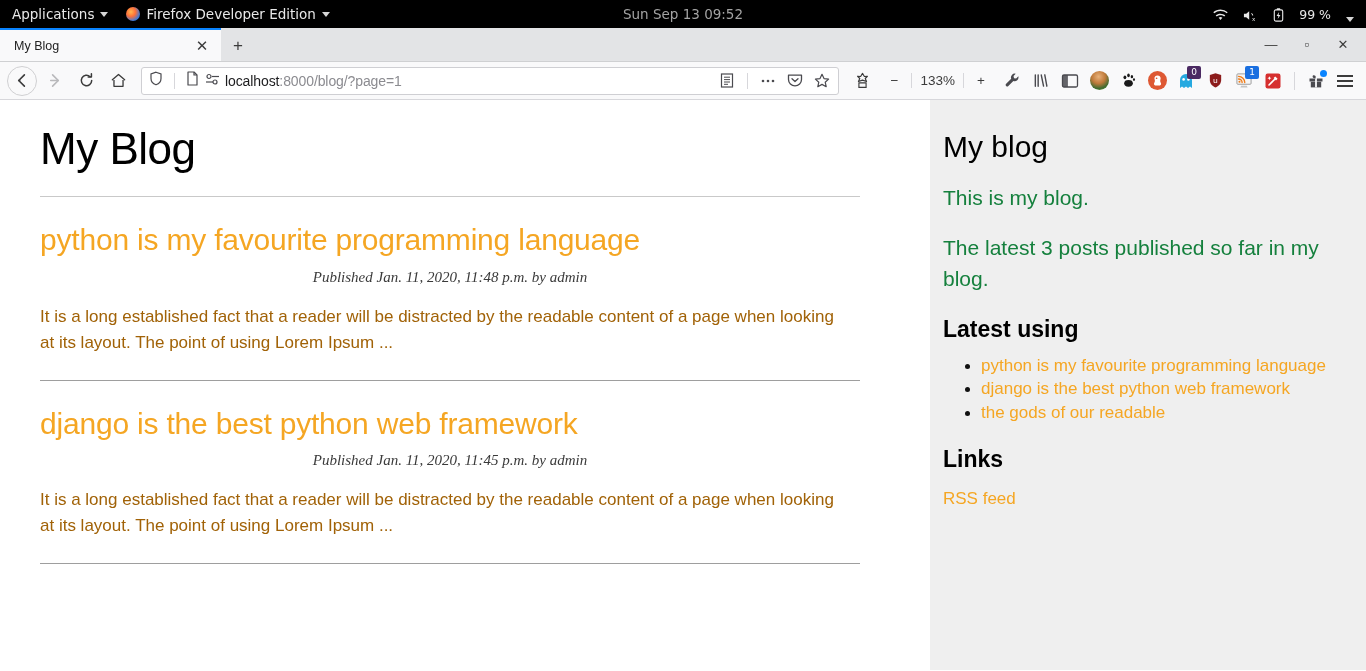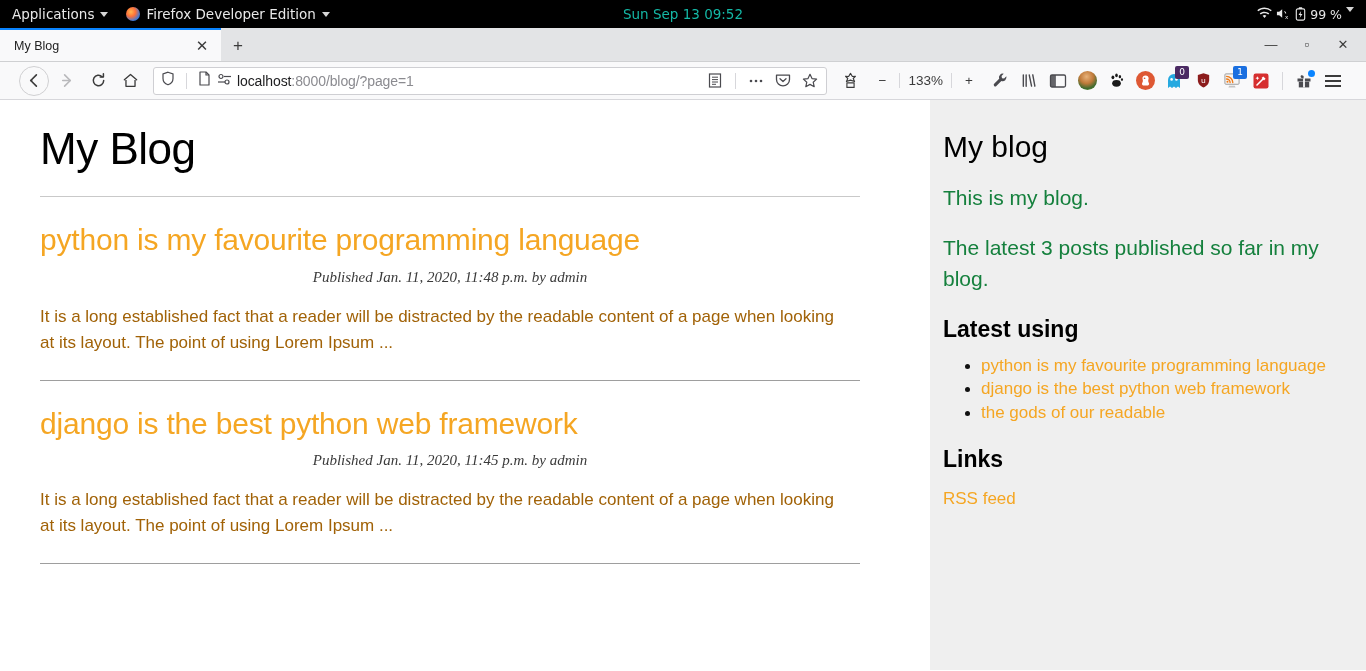--- a/index.html
+++ b/index.html
@@ -31,24 +31,24 @@
     display: inline-block;
   }
   .ff-logo {
     width: 14px; height: 14px; border-radius: 50%;
     background: radial-gradient(circle at 35% 35%, #ffb94f 0%, #ff7139 35%, #2b7ae6 75%, #1456c4 100%);
     display: inline-block;
   }
   .gnome-clock {
     position: absolute; left: 0; right: 0; top: 0; bottom: 0;
     display: flex; align-items: center; justify-content: center;
-    font-size: 13.5px; color: #14b8a6; pointer-events: none;
+    font-size: 13.5px; color: #a3a3a3; pointer-events: none;
   }
   .gnome-right {
-    margin-left: auto; display: flex; align-items: flex-start; gap: 4px;
+    margin-left: auto; display: flex; align-items: flex-end; gap: 15px;
     font-size: 12.5px; z-index: 2;
   }
   .gnome-right svg { display: block; }
 
   
   .tabbar {
     height: 34px; background: #e3e4e6;
     display: flex; align-items: flex-end;
     border-bottom: 1px solid #cfd0d2;
     position: relative;
@@ -77,21 +77,21 @@
     padding-right: 6px; gap: 2px;
   }
   .winbtn {
     width: 34px; height: 30px; display: flex; align-items: center; justify-content: center;
     color: #3b3b3b; font-size: 13px;
   }
 
   .navbar {
     height: 38px; background: #f9f9fa;
     display: flex; align-items: center;
-    padding: 0 19px; gap: 2px;
+    padding: 0 7px; gap: 2px;
     border-bottom: 1px solid #d7d7db;
   }
   .navbtn {
     width: 30px; height: 30px; border-radius: 50%;
     display: flex; align-items: center; justify-content: center;
     color: #3b3b3b;
   }
   .navbtn.back { border: 1px solid #d0d0d2; }
   .navbtn.disabled { color: #b9b9bb; }
 

